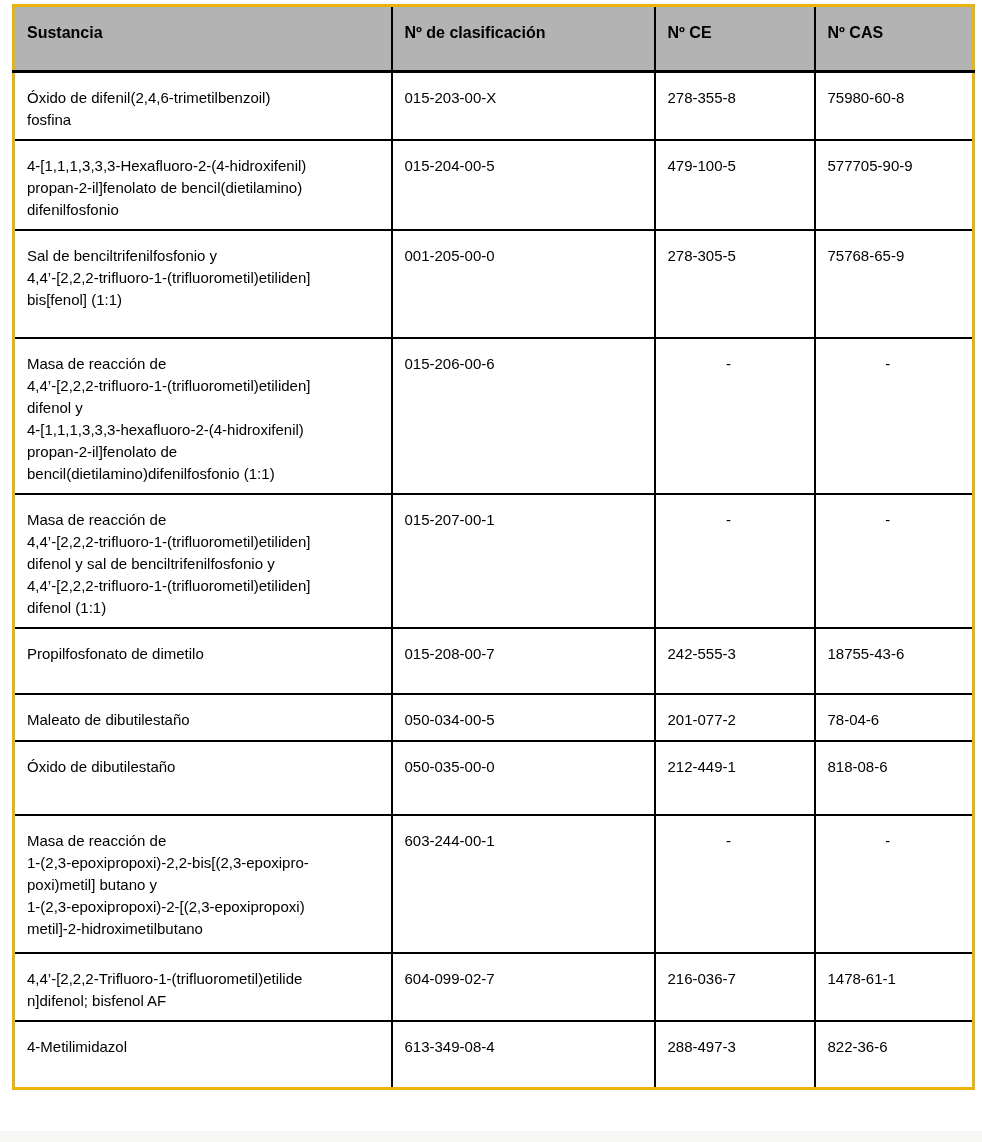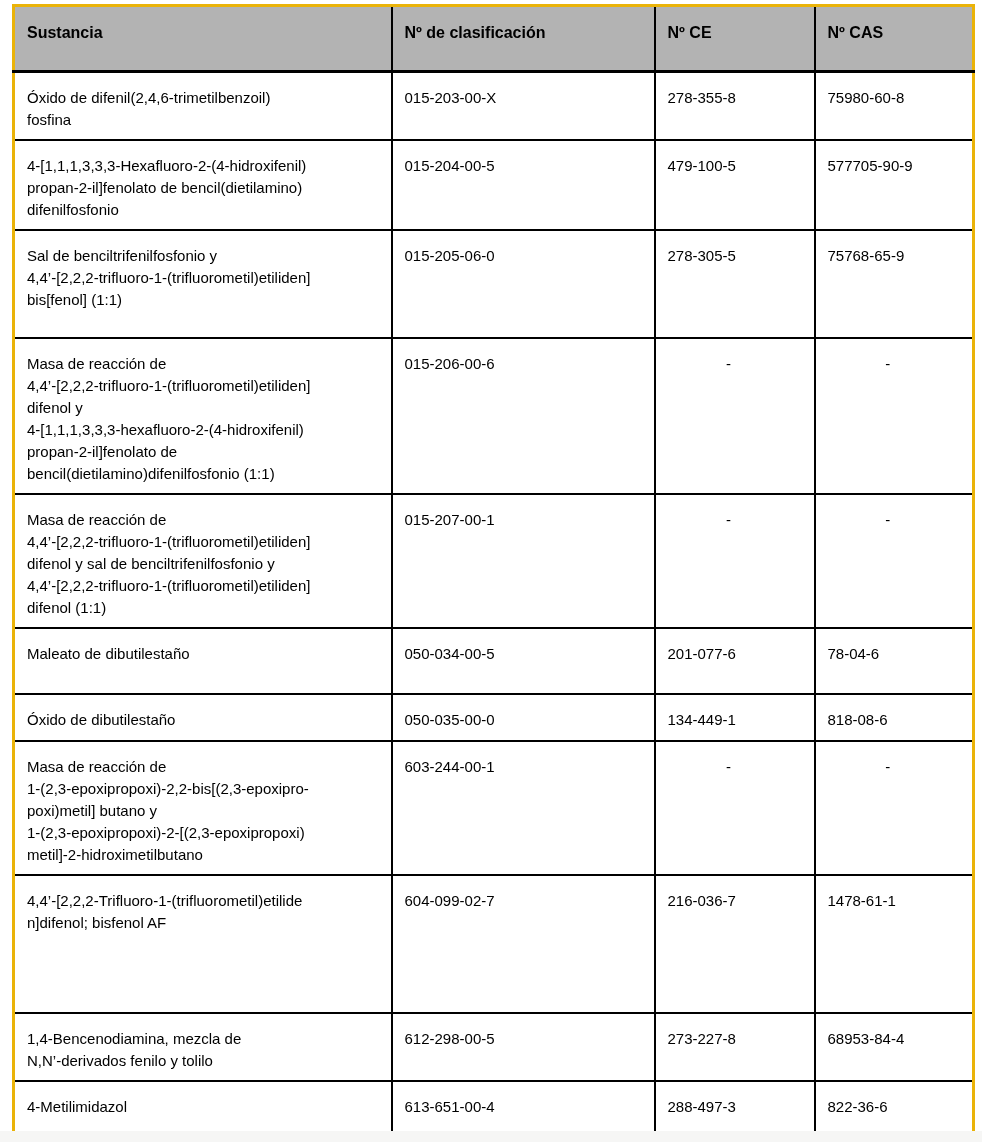--- a/index.html
+++ b/index.html
@@ -52,21 +52,21 @@
   td.wrap { white-space: pre-line; }
   td.dash { text-align: center; }
 
   tbody tr:nth-child(1)  { height: 68px; }
   tbody tr:nth-child(2)  { height: 89px; }
   tbody tr:nth-child(3)  { height: 108px; }
   tbody tr:nth-child(4)  { height: 149px; }
   tbody tr:nth-child(5)  { height: 134px; }
   tbody tr:nth-child(6)  { height: 66px; }
   tbody tr:nth-child(7)  { height: 47px; }
-  tbody tr:nth-child(8)  { height: 62px; margin-top: 32px; }
+  tbody tr:nth-child(8)  { height: 74px; margin-top: 32px; }
   tbody tr:nth-child(9)  { height: 138px; }
   tbody tr:nth-child(10) { height: 65px; }
   tbody tr:nth-child(11) { height: 67px; }
   tbody tr:nth-child(12) { height: 48px; }
 
   .page-bottom-strip {
     position: absolute;
     left: 0;
     bottom: 0;
     width: 982px;
@@ -106,21 +106,21 @@
 propan-2-il]fenolato de bencil(dietilamino)
 difenilfosfonio</td>
         <td>015-204-00-5</td>
         <td>479-100-5</td>
         <td>577705-90-9</td>
       </tr>
       <tr>
         <td class="wrap">Sal de benciltrifenilfosfonio y
 4,4’-[2,2,2-trifluoro-1-(trifluorometil)etiliden]
 bis[fenol] (1:1)</td>
-        <td>015-205-06-0</td>
+        <td>001-205-00-0</td>
         <td>278-305-5</td>
         <td>75768-65-9</td>
       </tr>
       <tr>
         <td class="wrap">Masa de reacción de
 4,4’-[2,2,2-trifluoro-1-(trifluorometil)etiliden]
 difenol y
 4-[1,1,1,3,3,3-hexafluoro-2-(4-hidroxifenil)
 propan-2-il]fenolato de
 bencil(dietilamino)difenilfosfonio (1:1)</td>
@@ -132,57 +132,56 @@
         <td class="wrap">Masa de reacción de
 4,4’-[2,2,2-trifluoro-1-(trifluorometil)etiliden]
 difenol y sal de benciltrifenilfosfonio y
 4,4’-[2,2,2-trifluoro-1-(trifluorometil)etiliden]
 difenol (1:1)</td>
         <td>015-207-00-1</td>
         <td class="dash">-</td>
         <td class="dash">-</td>
       </tr>
       <tr>
+        <td class="wrap">Propilfosfonato de dimetilo</td>
+        <td>015-208-00-7</td>
+        <td>242-555-3</td>
+        <td>18755-43-6</td>
+      </tr>
+      <tr>
         <td class="wrap">Maleato de dibutilestaño</td>
         <td>050-034-00-5</td>
-        <td>201-077-6</td>
+        <td>201-077-2</td>
         <td>78-04-6</td>
       </tr>
       <tr>
         <td class="wrap">Óxido de dibutilestaño</td>
         <td>050-035-00-0</td>
-        <td>134-449-1</td>
+        <td>212-449-1</td>
         <td>818-08-6</td>
       </tr>
       <tr>
         <td class="wrap">Masa de reacción de
 1-(2,3-epoxipropoxi)-2,2-bis[(2,3-epoxipro-
 poxi)metil] butano y
 1-(2,3-epoxipropoxi)-2-[(2,3-epoxipropoxi)
 metil]-2-hidroximetilbutano</td>
         <td>603-244-00-1</td>
         <td class="dash">-</td>
         <td class="dash">-</td>
       </tr>
       <tr>
         <td class="wrap">4,4’-[2,2,2-Trifluoro-1-(trifluorometil)etilide
 n]difenol; bisfenol AF</td>
         <td>604-099-02-7</td>
         <td>216-036-7</td>
         <td>1478-61-1</td>
       </tr>
       <tr>
-        <td class="wrap">1,4-Bencenodiamina, mezcla de
-N,N’-derivados fenilo y tolilo</td>
-        <td>612-298-00-5</td>
-        <td>273-227-8</td>
-        <td>68953-84-4</td>
-      </tr>
-      <tr>
         <td class="wrap">4-Metilimidazol</td>
-        <td>613-651-00-4</td>
+        <td>613-349-08-4</td>
         <td>288-497-3</td>
         <td>822-36-6</td>
       </tr>
     </tbody>
   </table>
   <div class="page-bottom-strip"></div>
 </div>
 
 </body></html>

